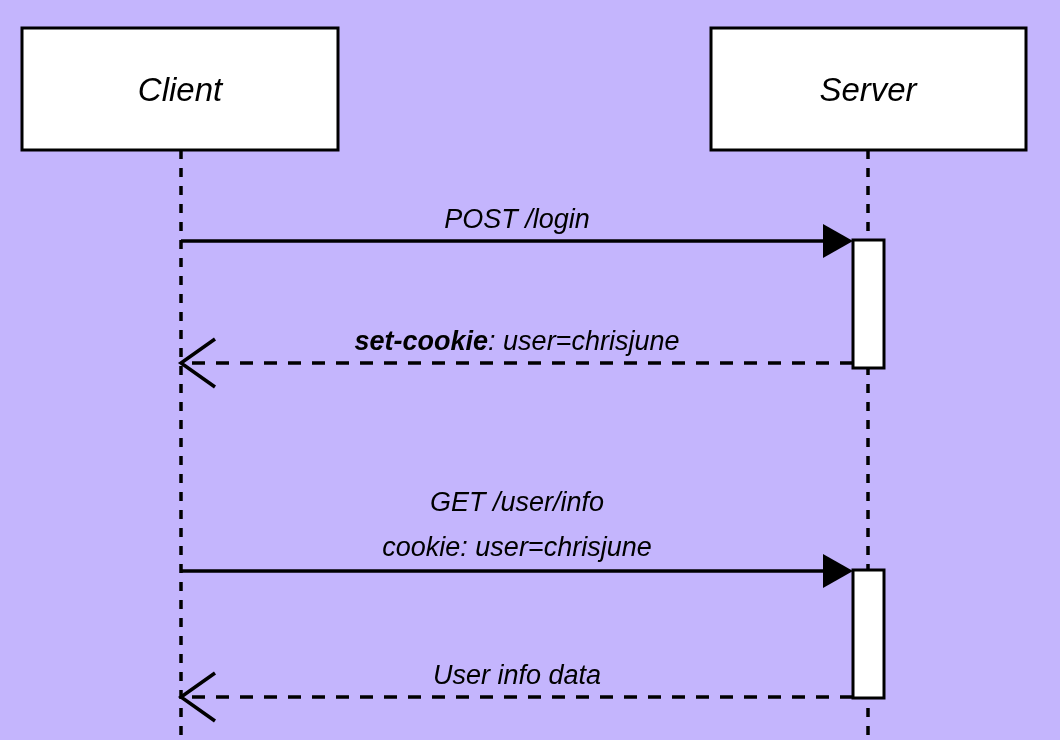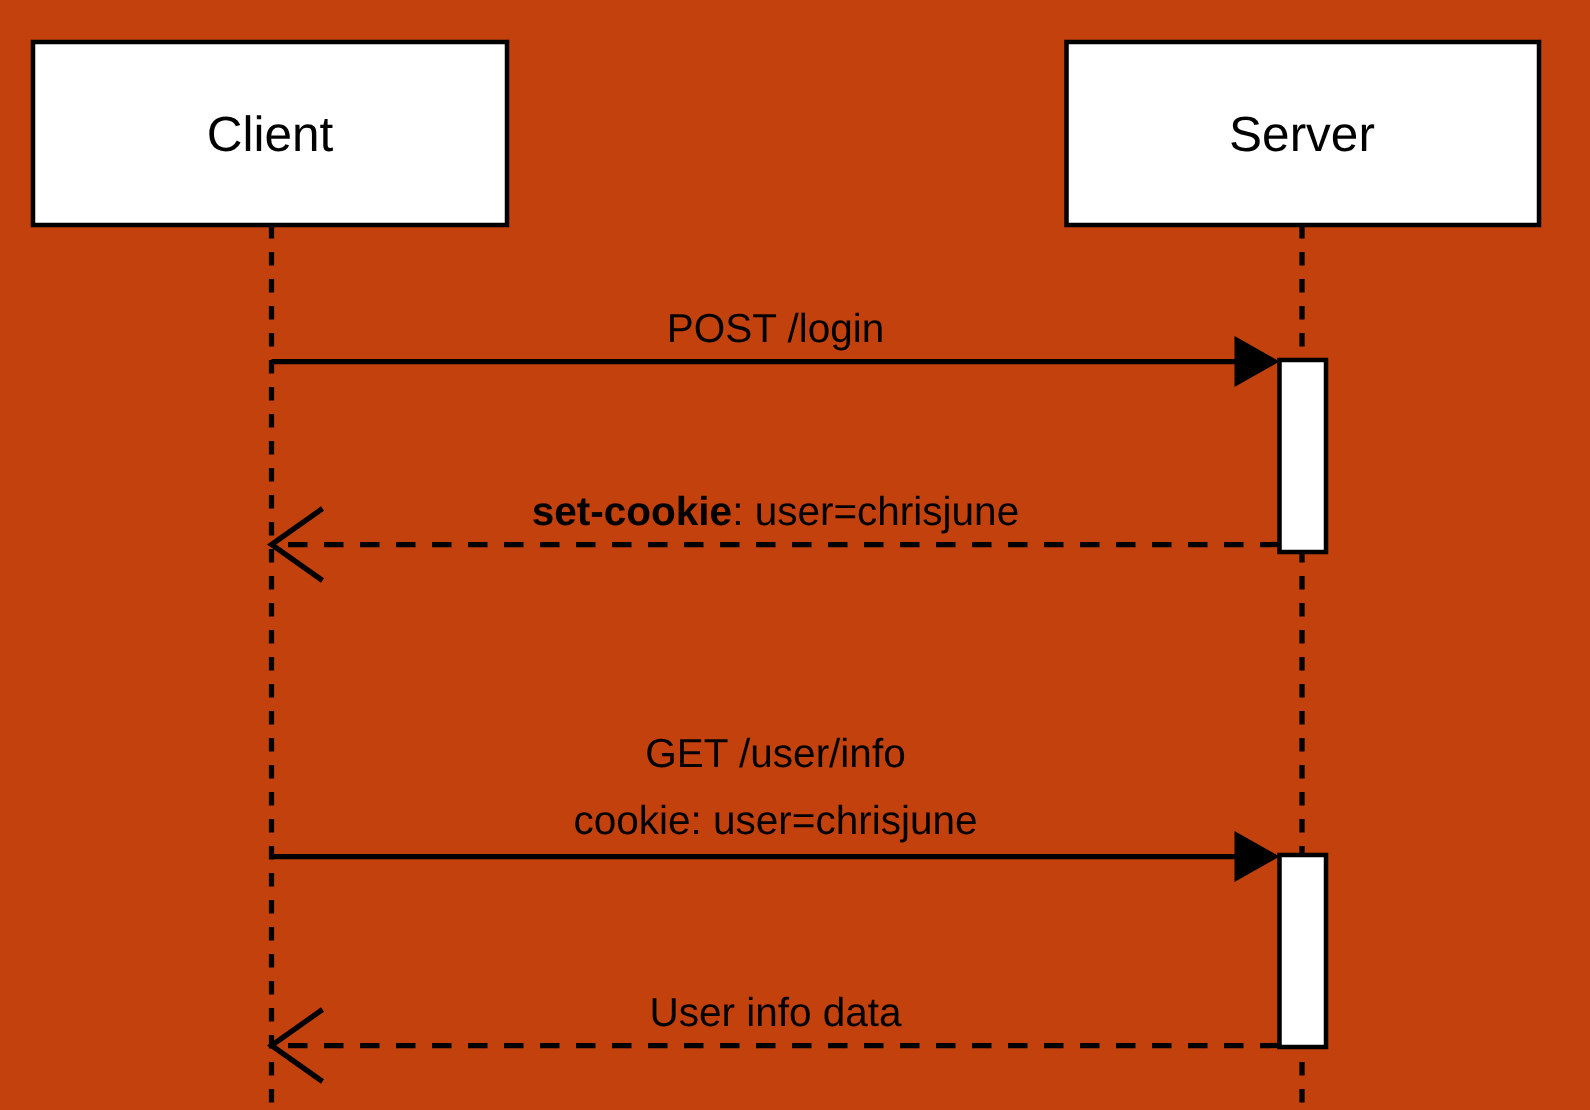--- a/index.html
+++ b/index.html
@@ -9,22 +9,23 @@
     background: #ffffff;
   }
   body {
     font-family: "Liberation Sans", sans-serif;
     -webkit-font-smoothing: antialiased;
   }
   #diagram-root {
     position: relative;
     width: 1060px;
     height: 740px;
-    background: #c2410c;
+    background: #c4b5fd;
     overflow: hidden;
+    font-style: italic;
   }
   svg#seq-svg {
     display: block;
     width: 1060px;
     height: 740px;
   }
   .participant-box {
     fill: #ffffff;
     stroke: #000000;
     stroke-width: 3;

